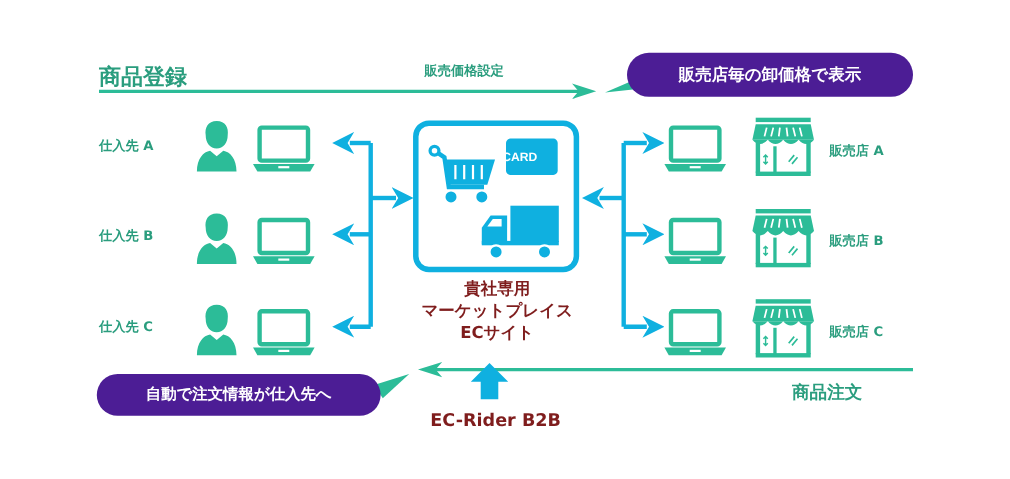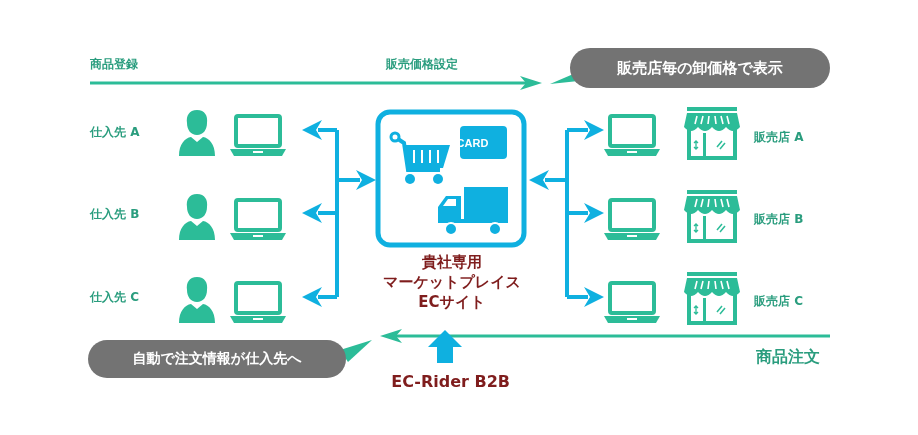--- a/index.html
+++ b/index.html
@@ -1,21 +1,21 @@
 <!DOCTYPE html>
 <html><head>
 <meta charset="utf-8">
 <style>
   html, body { margin:0; padding:0; background:#ffffff; }
   body { width:918px; height:435px; position:relative; overflow:hidden;
          font-family:"DejaVu Sans", "Liberation Sans", sans-serif; }
   .abs { position:absolute; }
   .g-text { color:#2a9d7e; font-weight:bold; font-size:12px; white-space:nowrap; }
   .b-text { color:#7f1d1d; font-weight:bold; font-size:15px; white-space:nowrap; text-align:center; }
-  .bubble { background:#737373; color:#ffffff; font-weight:bold; font-size:14px;
+  .bubble { background:#4c1d95; color:#ffffff; font-weight:bold; font-size:14px;
             border-radius:20px; display:flex; align-items:center; justify-content:center; white-space:nowrap; }
   svg.full { position:absolute; left:0; top:0; }
 </style>
 </head>
 <body>
 
 <svg class="full" width="918" height="435" viewBox="0 0 918 435">
   <defs>
     <g id="laptop">
       <rect x="6" y="0" width="44" height="30" rx="2" fill="none" stroke="#2cbc98" stroke-width="4"></rect>
@@ -119,35 +119,35 @@
   <g>
     <use href="#laptop" x="604" y="200"></use>
     <use href="#store" x="684" y="190"></use>
   </g>
   <g>
     <use href="#laptop" x="604" y="283"></use>
     <use href="#store" x="684" y="272"></use>
   </g>
 </svg>
 
-<div class="abs g-text" style="left:90px;top:56px;font-size:12px;">商品登録</div>
+<div class="abs g-text" style="left:90px;top:56px;font-size:20px;">商品登録</div>
 <div class="abs g-text" style="left:386px;top:56px;font-size:12px;">販売価格設定</div>
 <div class="abs bubble" style="left:570px;top:48px;width:260px;height:40px;font-size:15px;">販売店毎の卸価格で表示</div>
 
 <div class="abs g-text" style="left:90px;top:124px;">仕入先 A</div>
 <div class="abs g-text" style="left:90px;top:206px;">仕入先 B</div>
 <div class="abs g-text" style="left:90px;top:289px;">仕入先 C</div>
 
 <div class="abs g-text" style="left:754px;top:129px;">販売店 A</div>
 <div class="abs g-text" style="left:754px;top:211px;">販売店 B</div>
 <div class="abs g-text" style="left:754px;top:293px;">販売店 C</div>
 
 <div class="abs" style="left:460px;top:126px;width:25px;height:33px;display:flex;align-items:center;justify-content:center;color:#ffffff;font-size:11px;font-weight:bold;font-family:'Liberation Sans',sans-serif;">CARD</div>
 
 <div class="abs" style="left:352px;top:252px;width:200px;line-height:20px;">
   <div class="b-text">貴社専用</div>
   <div class="b-text">マーケットプレイス</div>
   <div class="b-text">ECサイト</div>
 </div>
 
 <div class="abs bubble" style="left:88px;top:340px;width:258px;height:38px;">自動で注文情報が仕入先へ</div>
-<div class="abs g-text" style="left:756px;top:347px;font-size:16px;">商品注文</div>
+<div class="abs g-text" style="left:720px;top:347px;font-size:16px;">商品注文</div>
 <div class="abs b-text" style="left:380px;top:372px;width:130px;font-size:16px;text-align:right;">EC-Rider B2B</div>
 
 </body></html>

